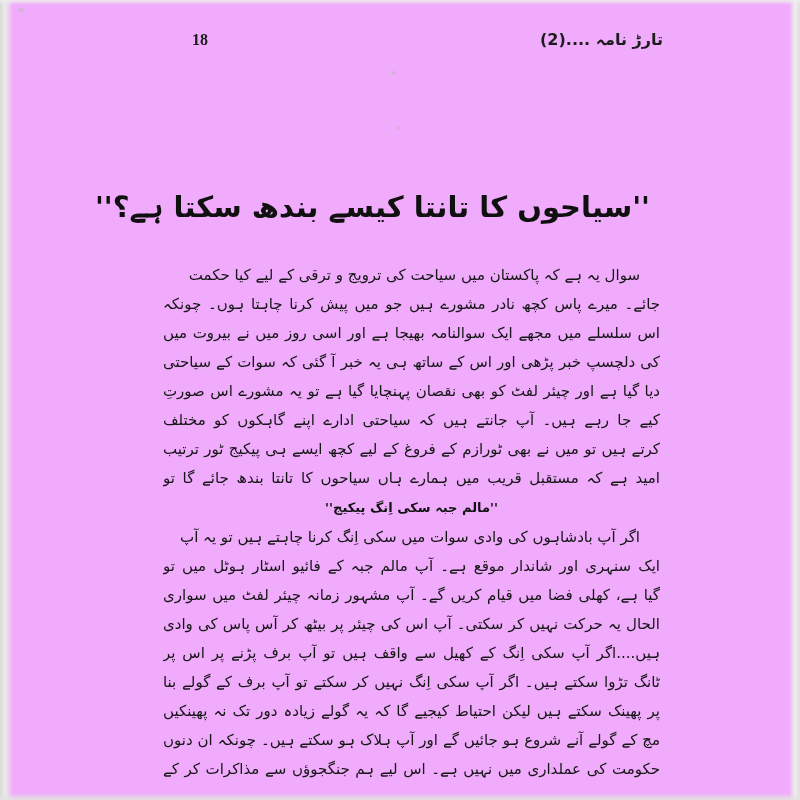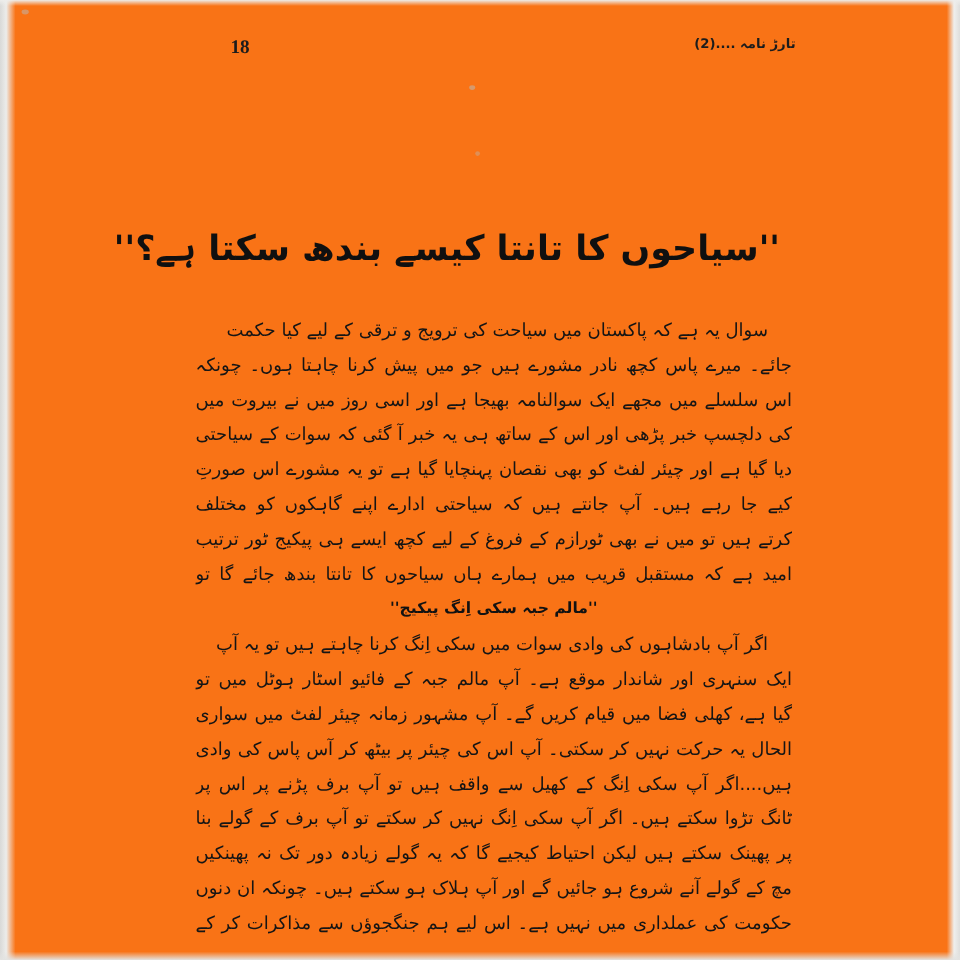--- a/index.html
+++ b/index.html
@@ -2,21 +2,21 @@
 <html lang="ur" dir="ltr"><head>
 <meta charset="utf-8">
 <style>
   html,body{margin:0;padding:0;}
   body{
     width:800px;height:800px;position:relative;overflow:hidden;
     background:#f7f7f5;
     font-family:"DejaVu Sans",sans-serif;
   }
   .page{
-    position:absolute;inset:0;background:#f97316;
+    position:absolute;inset:0;background:#f0abfc;
   }
   
   .edge-left{position:absolute;left:0;top:0;width:13px;height:800px;
     background:linear-gradient(to right,#d9d9d7 0%,#ececea 40%,rgba(255,255,255,0) 100%);}
   .edge-right{position:absolute;right:0;top:0;width:11px;height:800px;
     background:linear-gradient(to left,#dededc 0%,#efefed 45%,rgba(255,255,255,0) 100%);}
   .edge-bottom{position:absolute;left:0;bottom:0;width:800px;height:7px;
     background:linear-gradient(to top,#e3e3e1 0%,rgba(255,255,255,0) 100%);}
   .edge-top{position:absolute;left:0;top:0;width:800px;height:5px;
     background:linear-gradient(to bottom,#ededeb 0%,rgba(255,255,255,0) 100%);}
@@ -25,21 +25,21 @@
   .speck.s2{left:396px;top:126px;width:4px;height:4px;opacity:.4;}
   .speck.s3{left:18px;top:8px;width:6px;height:4px;opacity:.5;}
 
   
   .page-number{
     position:absolute;left:192px;top:31px;
     font-family:"Liberation Serif",serif;font-weight:bold;font-size:16px;color:#1c1c1c;
   }
   .header-title{
     position:absolute;right:137px;top:30px;direction:rtl;
-    font-size:11px;font-weight:bold;color:#1c1c1c;white-space:nowrap;
+    font-size:16px;font-weight:bold;color:#1c1c1c;white-space:nowrap;
   }
 
   
   .heading{
     position:absolute;right:150px;top:190px;direction:rtl;
     font-size:29px;font-weight:bold;color:#101010;white-space:nowrap;
   }
 
   
   .body-text{

